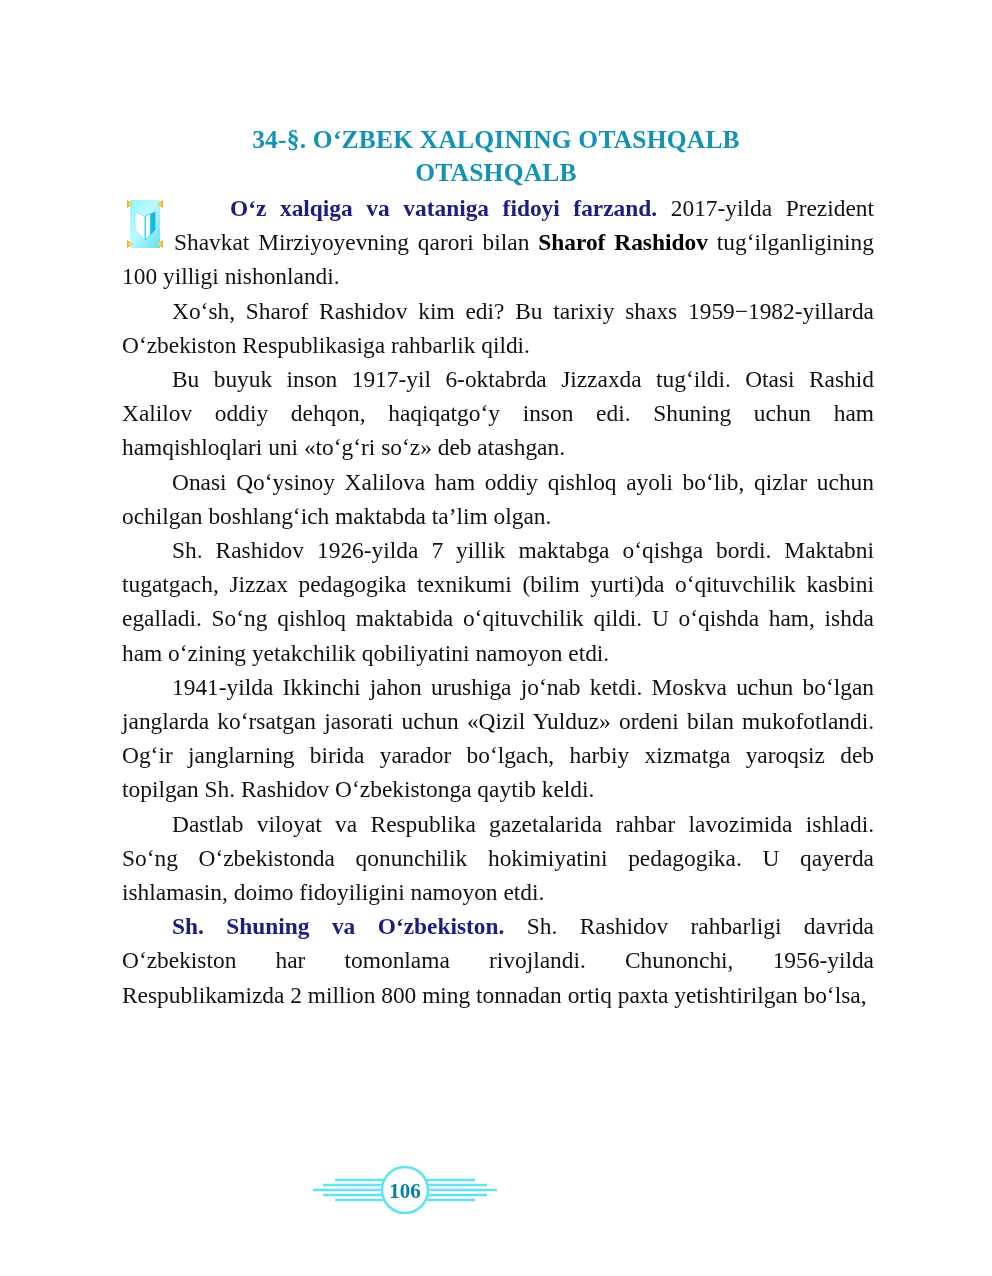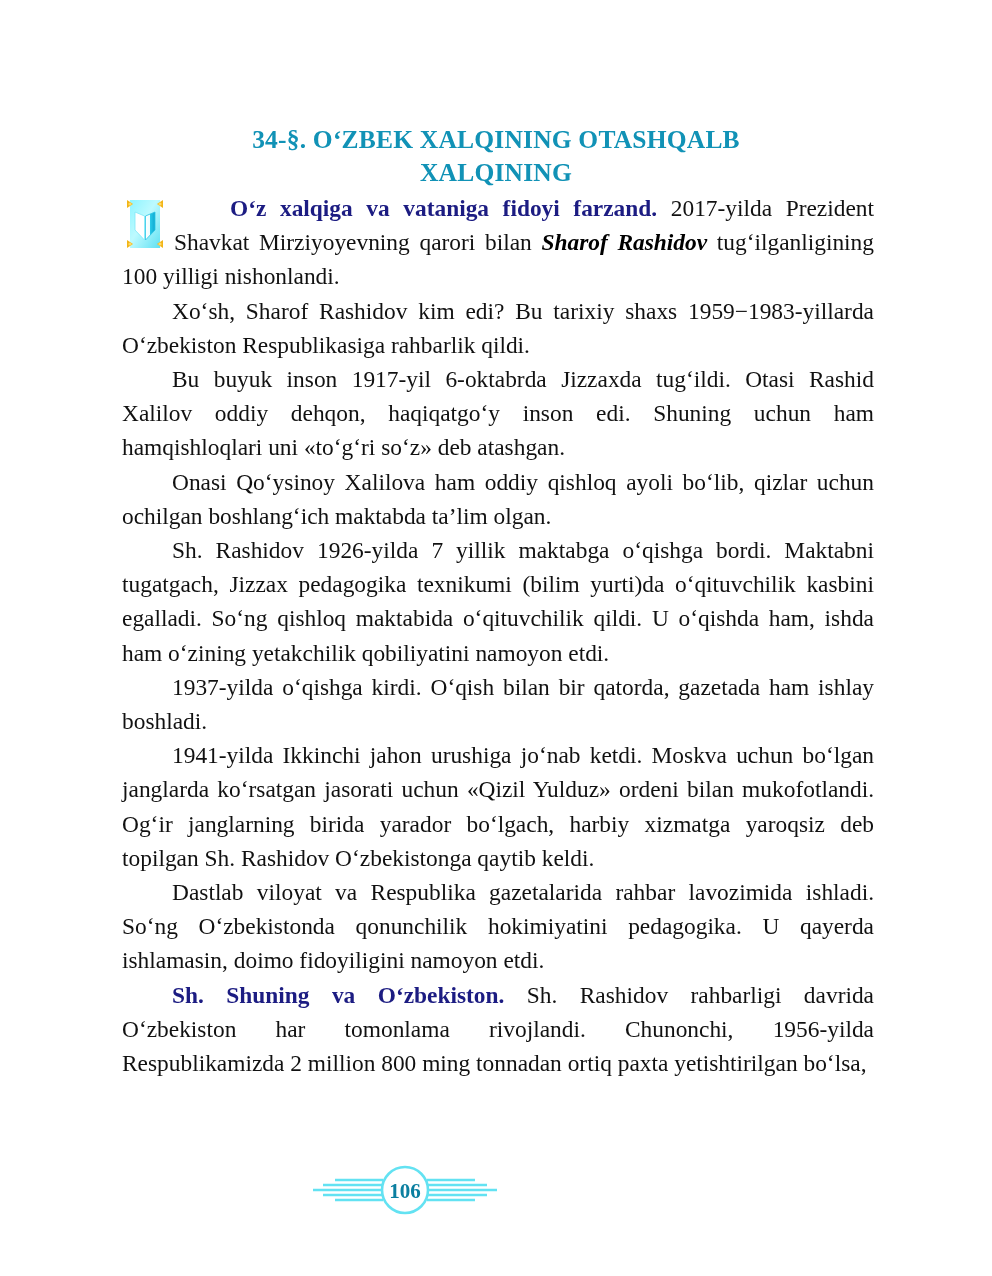--- a/index.html
+++ b/index.html
@@ -77,21 +77,20 @@
     width: 56px;
   }
 
   .kw-blue {
     color: #1c1c82;
     font-weight: bold;
   }
   .kw-black-bold {
     font-weight: bold;
     color: #000000;
-    font-style: italic;
   }
 
   
   .footer-ornament {
     position: absolute;
     left: 0;
     top: 1152px;
     width: 809px;
     height: 60px;
   }
@@ -106,21 +105,21 @@
     fill: #0b7fa0;
   }
 </style>
 </head>
 <body>
 
 <div class="page">
 
   <h1 class="chapter-title">
     <span>34-§. O‘ZBEK XALQINING OTASHQALB</span>
-    <span class="line2">XALQINING</span>
+    <span class="line2">OTASHQALB</span>
   </h1>
 
   <div class="body-block">
 
     <p class="first-para">
       <span class="lead-icon">
         <svg width="46" height="58" viewBox="0 0 46 58" xmlns="http://www.w3.org/2000/svg">
           <defs>
             <linearGradient id="plateGrad" x1="0" y1="0" x2="1" y2="1">
               <stop offset="0%" stop-color="#8ef4ff"></stop>
@@ -146,25 +145,24 @@
           <g fill="#ffd966">
             <circle cx="8" cy="9" r="1.6"></circle>
             <circle cx="38" cy="9" r="1.6"></circle>
             <circle cx="8" cy="49" r="1.6"></circle>
             <circle cx="38" cy="49" r="1.6"></circle>
           </g>
         </svg>
       </span><span class="indent-spacer"></span><span class="kw-blue">O‘z xalqiga va vataniga fidoyi farzand.</span><span> 2017-yilda Prezident Shavkat Mirziyoyevning qarori bilan </span><span class="kw-black-bold">Sharof Rashidov</span><span> tug‘il­ganligining 100 yilligi nishonlandi.</span>
     </p>
 
-    <p>Xo‘sh, Sharof Rashidov kim edi? Bu tarixiy shaxs 1959−1983-yillarda O‘zbekiston Respublikasiga rahbarlik qildi.</p>
+    <p>Xo‘sh, Sharof Rashidov kim edi? Bu tarixiy shaxs 1959−1982-yillarda O‘zbekiston Respublikasiga rahbarlik qildi.</p>
     <p>Bu buyuk inson 1917-yil 6-oktabrda Jizzaxda tug‘ildi. Otasi Rashid Xalilov oddiy dehqon, haqiqatgo‘y inson edi. Shuning uchun ham hamqishloqlari uni «to‘g‘ri so‘z» deb atashgan.</p>
     <p>Onasi Qo‘ysinoy Xalilova ham oddiy qishloq ayoli bo‘lib, qizlar uchun ochilgan boshlang‘ich maktabda ta’lim olgan.</p>
     <p>Sh. Rashidov 1926-yilda 7 yillik maktabga o‘qishga bordi. Maktabni tugatgach, Jizzax pedagogika texnikumi (bilim yurti)da o‘qituvchilik kasbini egalladi. So‘ng qishloq maktabida o‘qituvchilik qildi. U o‘qishda ham, ishda ham o‘zining yetakchilik qobiliyatini namoyon etdi.</p>
-    <p>1937-yilda o‘qishga kirdi. O‘qish bilan bir qatorda, gazetada ham ishlay boshladi.</p>
     <p>1941-yilda Ikkinchi jahon urushiga jo‘nab ketdi. Moskva uchun bo‘lgan janglarda ko‘rsatgan jasorati uchun «Qizil Yulduz» ordeni bilan mukofotlandi. Og‘ir janglarning birida yarador bo‘lgach, harbiy xizmatga yaroqsiz deb topilgan Sh. Rashidov O‘zbekistonga qaytib keldi.</p>
     <p>Dastlab viloyat va Respublika gazetalarida rahbar lavozimida ishladi. So‘ng O‘zbekistonda qonunchilik hokimiyatini pedagogika. U qayerda ishlamasin, doimo fidoyiligini namoyon etdi.</p>
 
     <p><span class="kw-blue">Sh. Shuning va O‘zbekiston.</span><span> Sh. Rashidov rahbarligi davrida O‘zbekiston har tomonlama rivojlandi. Chunonchi, 1956-yilda Respub­likamizda 2 million 800 ming tonnadan ortiq paxta yetishtirilgan bo‘lsa,</span>
     </p>
 
   </div>
 
   <div class="footer-ornament">
     <svg width="220" height="60" viewBox="0 0 220 60" xmlns="http://www.w3.org/2000/svg">

